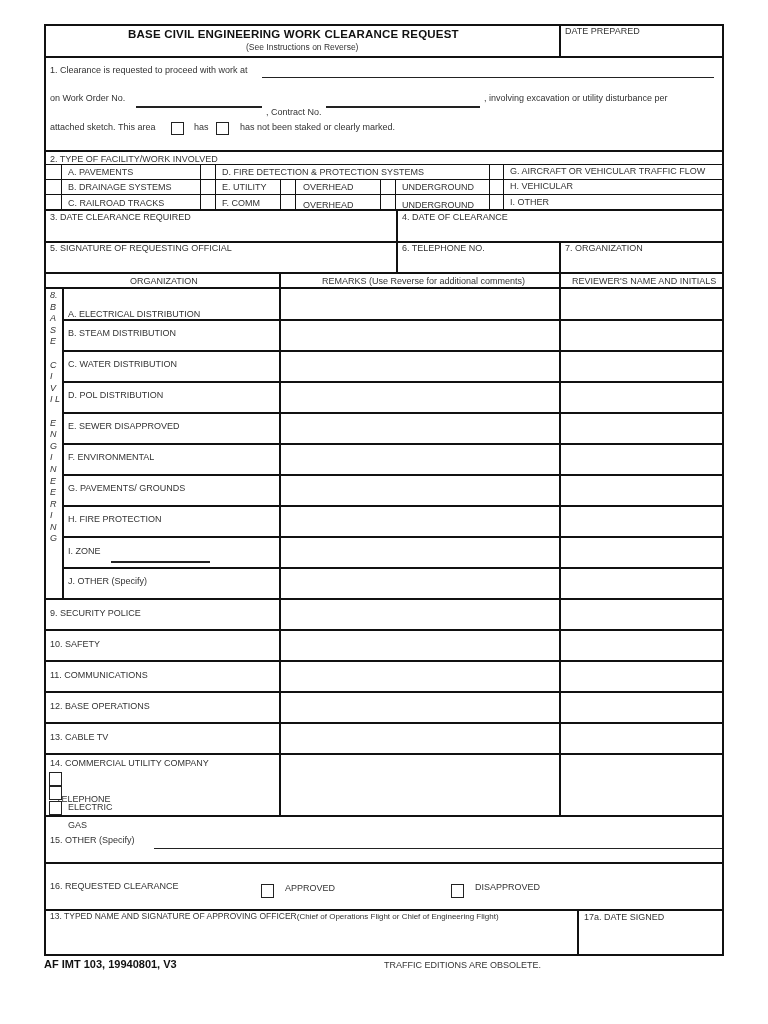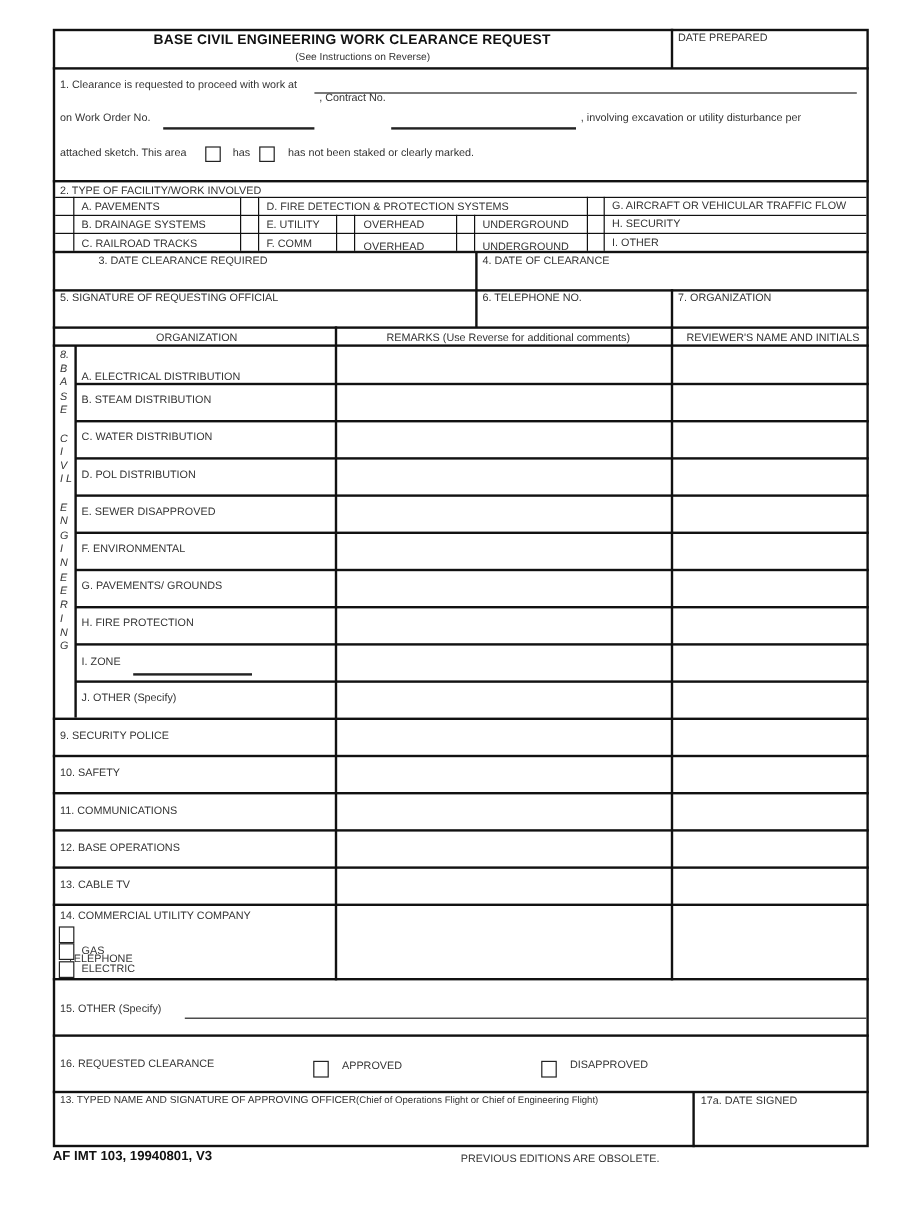--- a/index.html
+++ b/index.html
@@ -27,21 +27,21 @@
 <div class="lbl" style="left:246px;top:42px;font-size:8.5px;">(See Instructions on Reverse)</div>
 <div class="vl" style="left:559px;top:24px;height:33px;"></div>
 <div class="lbl" style="left:565px;top:26px;">DATE PREPARED</div>
 <div class="cell" style="left:562px;top:38px;width:158px;height:18px;"></div>
 <div class="hl" style="left:44px;top:56px;width:680px;"></div>
 
 <div class="lbl" style="left:50px;top:65px;">1.  Clearance is requested to proceed with work at</div>
 <div class="uline" style="left:262px;top:77px;width:452px;"></div>
 <div class="lbl" style="left:50px;top:93px;">on Work Order No.</div>
 <div class="uline" style="left:136px;top:106px;width:126px;height:2px;"></div>
-<div class="lbl" style="left:266px;top:76px;">, Contract No.</div>
+<div class="lbl" style="left:266px;top:107px;">, Contract No.</div>
 <div class="uline" style="left:326px;top:106px;width:154px;height:2px;"></div>
 <div class="lbl" style="left:484px;top:93px;">, involving excavation or utility disturbance per</div>
 <div class="lbl" style="left:50px;top:122px;">attached sketch.  This area</div>
 <div class="cb" style="left:171px;top:122px;width:13px;height:13px;"></div>
 <div class="lbl" style="left:194px;top:122px;">has</div>
 <div class="cb" style="left:216px;top:122px;width:13px;height:13px;"></div>
 <div class="lbl" style="left:240px;top:122px;">has not been staked or clearly marked.</div>
 <div class="hl" style="left:44px;top:150px;width:680px;"></div>
 
 <div class="lbl" style="left:50px;top:154px;">2.  TYPE OF FACILITY/WORK INVOLVED</div>
@@ -78,25 +78,25 @@
 <div class="cell" style="left:201px;top:195px;width:14px;height:14px;"></div>
 <div class="lbl" style="left:222px;top:198px;">F.  COMM</div>
 <div class="cell" style="left:281px;top:195px;width:14px;height:14px;"></div>
 <div class="lbl" style="left:303px;top:200px;">OVERHEAD</div>
 <div class="cell" style="left:381px;top:195px;width:14px;height:14px;"></div>
 <div class="lbl" style="left:402px;top:200px;">UNDERGROUND</div>
 
 <div class="cell" style="left:490px;top:165px;width:13px;height:14px;"></div>
 <div class="lbl" style="left:510px;top:166px;text-align:center;">G.  AIRCRAFT OR VEHICULAR TRAFFIC FLOW</div>
 <div class="cell" style="left:490px;top:180px;width:13px;height:14px;"></div>
-<div class="lbl" style="left:510px;top:181px;">H.  SECURITY</div>
+<div class="lbl" style="left:510px;top:181px;">H.  VEHICULAR</div>
 <div class="cell" style="left:490px;top:195px;width:13px;height:14px;"></div>
 <div class="lbl" style="left:510px;top:197px;">I.  OTHER</div>
 
-<div class="lbl" style="left:50px;top:212px;margin-left:32px;">3.  DATE CLEARANCE REQUIRED</div>
+<div class="lbl" style="left:50px;top:212px;">3.  DATE CLEARANCE REQUIRED</div>
 <div class="cell" style="left:46px;top:224px;width:350px;height:17px;"></div>
 <div class="vl" style="left:396px;top:210px;height:63px;"></div>
 <div class="lbl" style="left:402px;top:212px;">4.  DATE OF CLEARANCE</div>
 <div class="cell" style="left:399px;top:224px;width:322px;height:17px;"></div>
 <div class="hl" style="left:44px;top:241px;width:680px;"></div>
 
 <div class="lbl" style="left:50px;top:243px;">5. SIGNATURE OF REQUESTING OFFICIAL</div>
 <div class="cell" style="left:46px;top:255px;width:350px;height:17px;"></div>
 <div class="lbl" style="left:402px;top:243px;">6.  TELEPHONE NO.</div>
 <div class="cell" style="left:399px;top:255px;width:160px;height:17px;"></div>
@@ -198,21 +198,21 @@
 <div class="hl" style="left:44px;top:722px;width:680px;"></div>
 <div class="lbl" style="left:50px;top:732px;">13.  CABLE TV</div>
 <div class="cell" style="left:282px;top:724px;width:276px;height:29px;"></div>
 <div class="cell" style="left:562px;top:724px;width:159px;height:29px;"></div>
 <div class="hl" style="left:44px;top:753px;width:680px;"></div>
 
 <div class="lbl" style="left:50px;top:758px;">14.  COMMERCIAL UTILITY COMPANY</div>
 <div class="cb" style="left:49px;top:772px;width:13px;height:14px;"></div>
 <div class="lbl" style="left:56px;top:774px;margin-top:20px;">TELEPHONE</div>
 <div class="cb" style="left:49px;top:786px;width:13px;height:14px;"></div>
-<div class="lbl" style="left:68px;top:787px;text-align:center;">GAS</div>
+<div class="lbl" style="left:68px;top:820px;text-align:center;">GAS</div>
 <div class="cb" style="left:49px;top:801px;width:13px;height:14px;"></div>
 <div class="lbl" style="left:68px;top:802px;">ELECTRIC</div>
 <div class="cell" style="left:282px;top:755px;width:276px;height:60px;"></div>
 <div class="cell" style="left:562px;top:755px;width:159px;height:60px;"></div>
 <div class="hl" style="left:44px;top:815px;width:680px;"></div>
 
 <div class="lbl" style="left:50px;top:835px;">15.  OTHER  (Specify)</div>
 <div class="uline" style="left:154px;top:848px;width:568px;"></div>
 <div class="hl" style="left:44px;top:862px;width:680px;"></div>
 
@@ -225,13 +225,13 @@
 
 <div class="lbl" style="left:50px;top:911px;font-size:8.5px;">
   <span>13.  TYPED NAME AND SIGNATURE OF APPROVING OFFICER</span><span style="font-size:8px;">(Chief of Operations Flight or Chief of Engineering Flight)</span>
 </div>
 <div class="cell" style="left:46px;top:924px;width:530px;height:30px;"></div>
 <div class="vl" style="left:577px;top:910px;height:46px;"></div>
 <div class="lbl" style="left:584px;top:912px;">17a.  DATE SIGNED</div>
 <div class="cell" style="left:580px;top:924px;width:141px;height:30px;"></div>
 
 <div class="footer-left" style="left:44px;top:958px;">AF IMT 103, 19940801, V3</div>
-<div class="lbl" style="left:384px;top:960px;">PREVIOUS EDITIONS ARE OBSOLETE.</div>
+<div class="lbl" style="left:384px;top:960px;">TRAFFIC EDITIONS ARE OBSOLETE.</div>
 
 </body></html>

